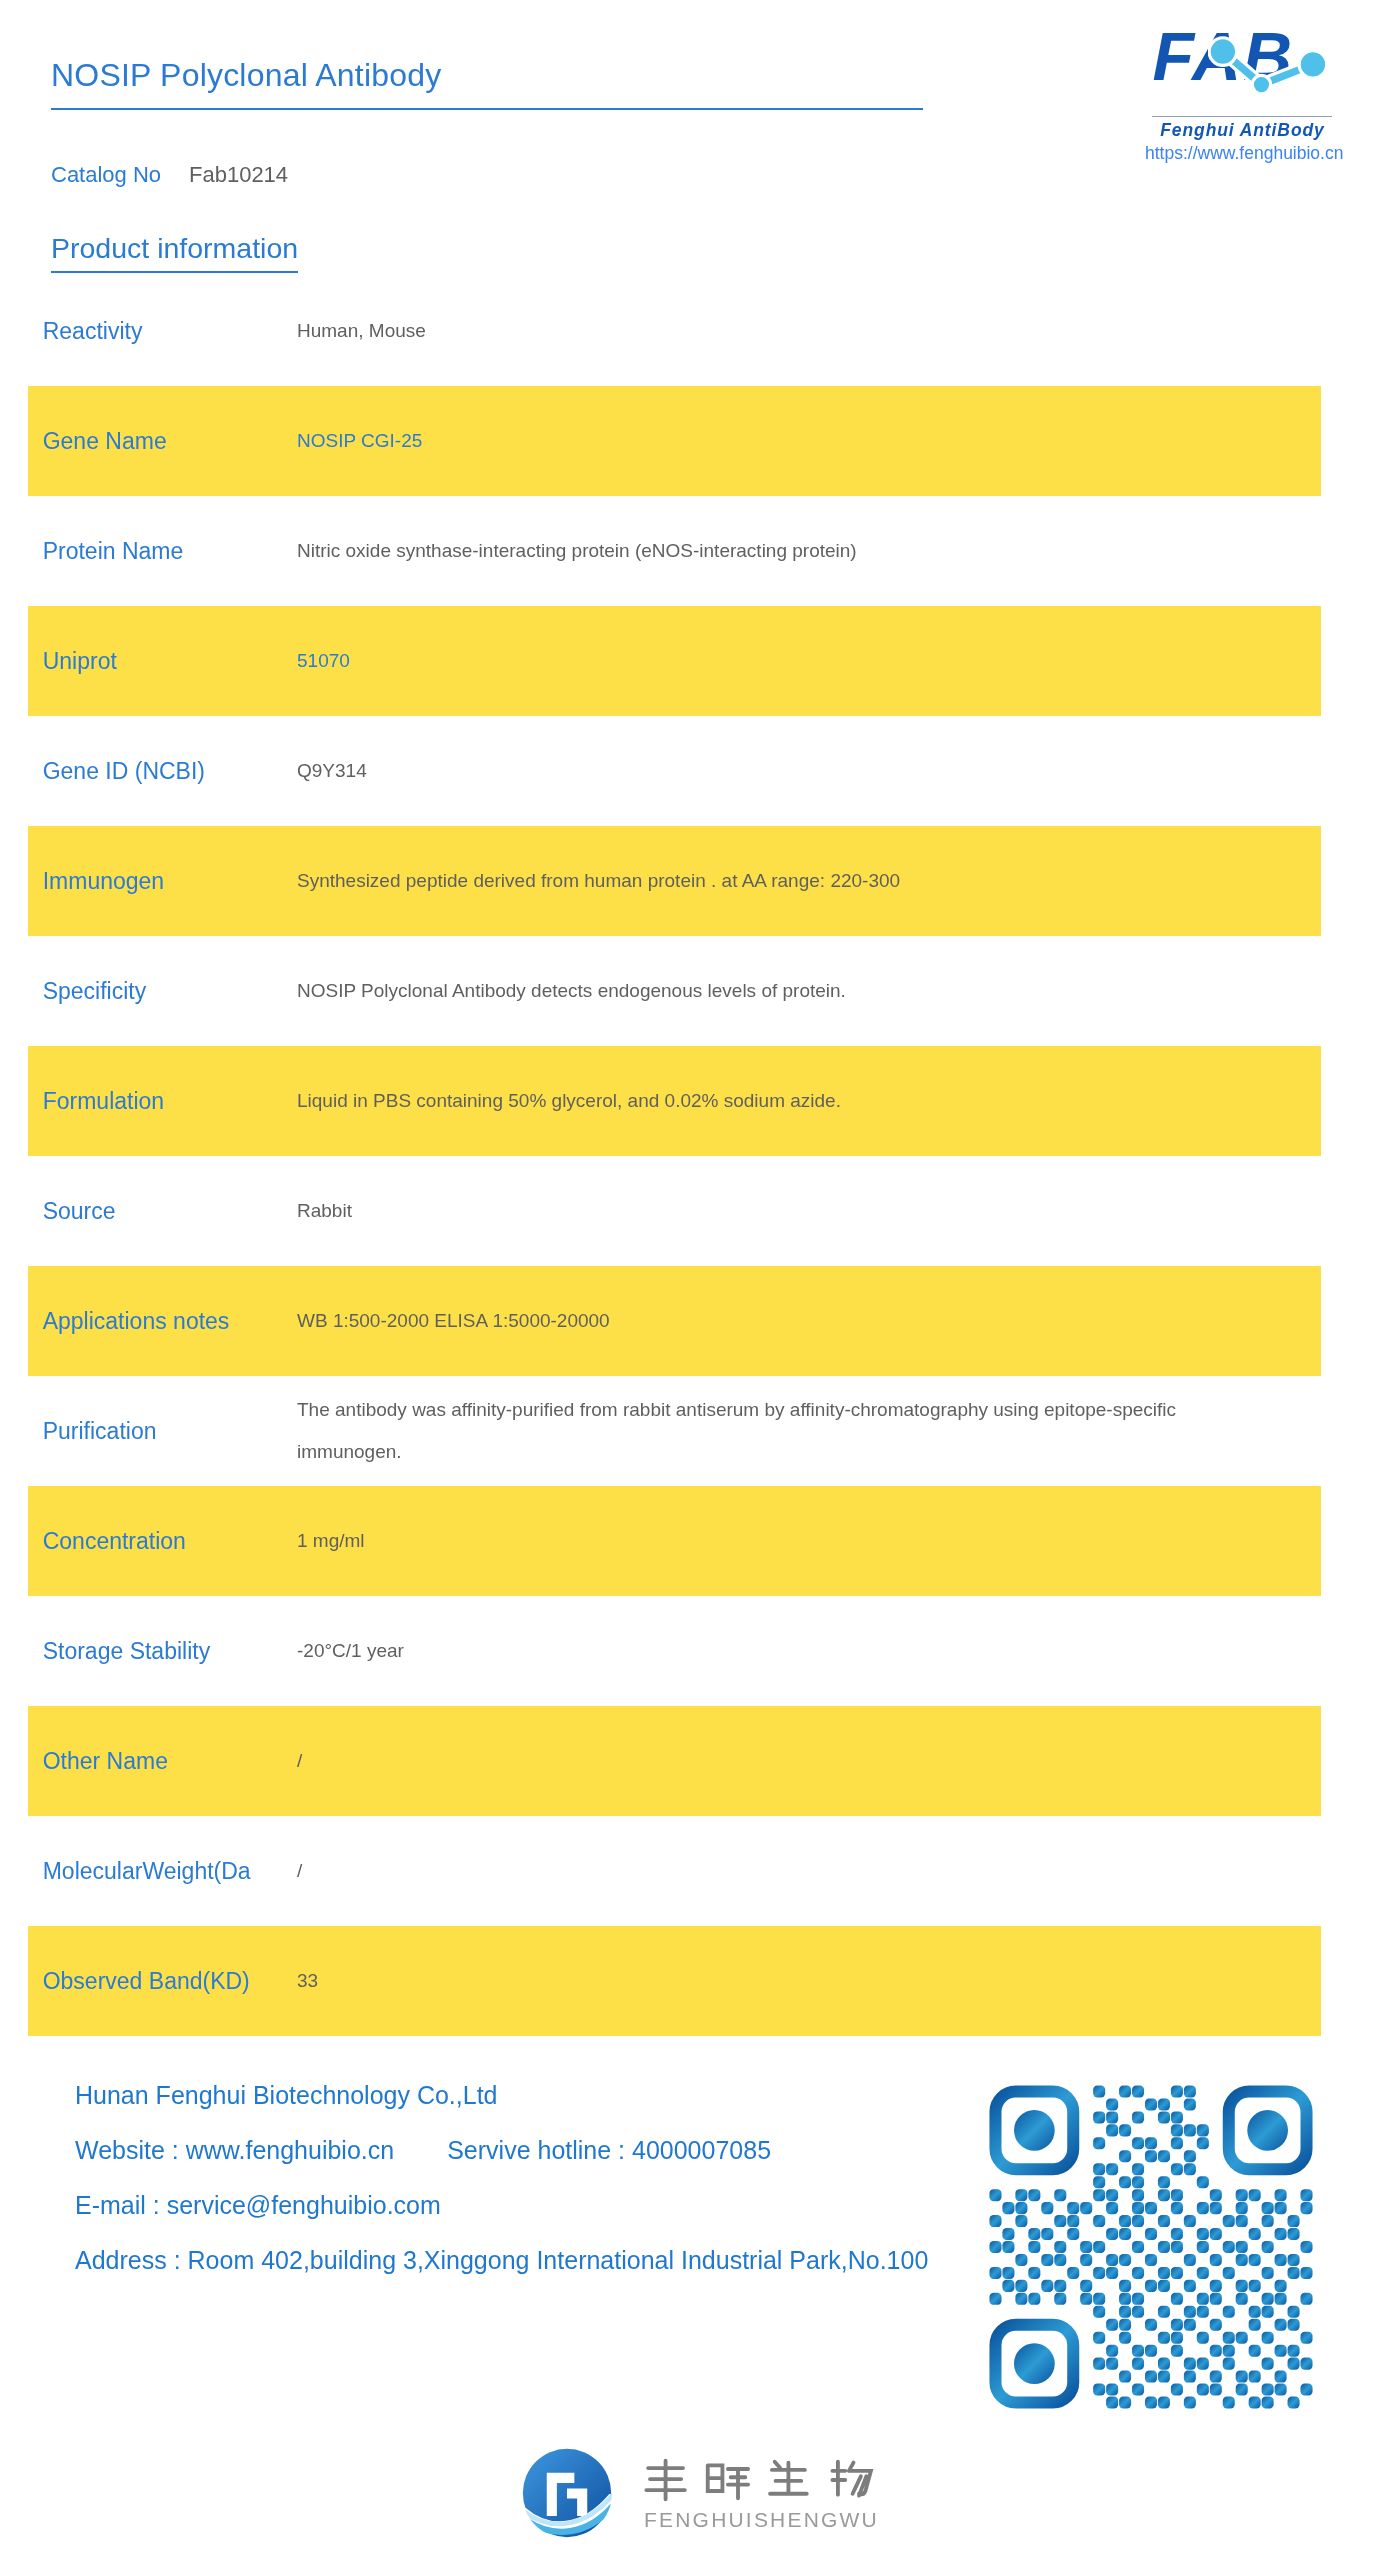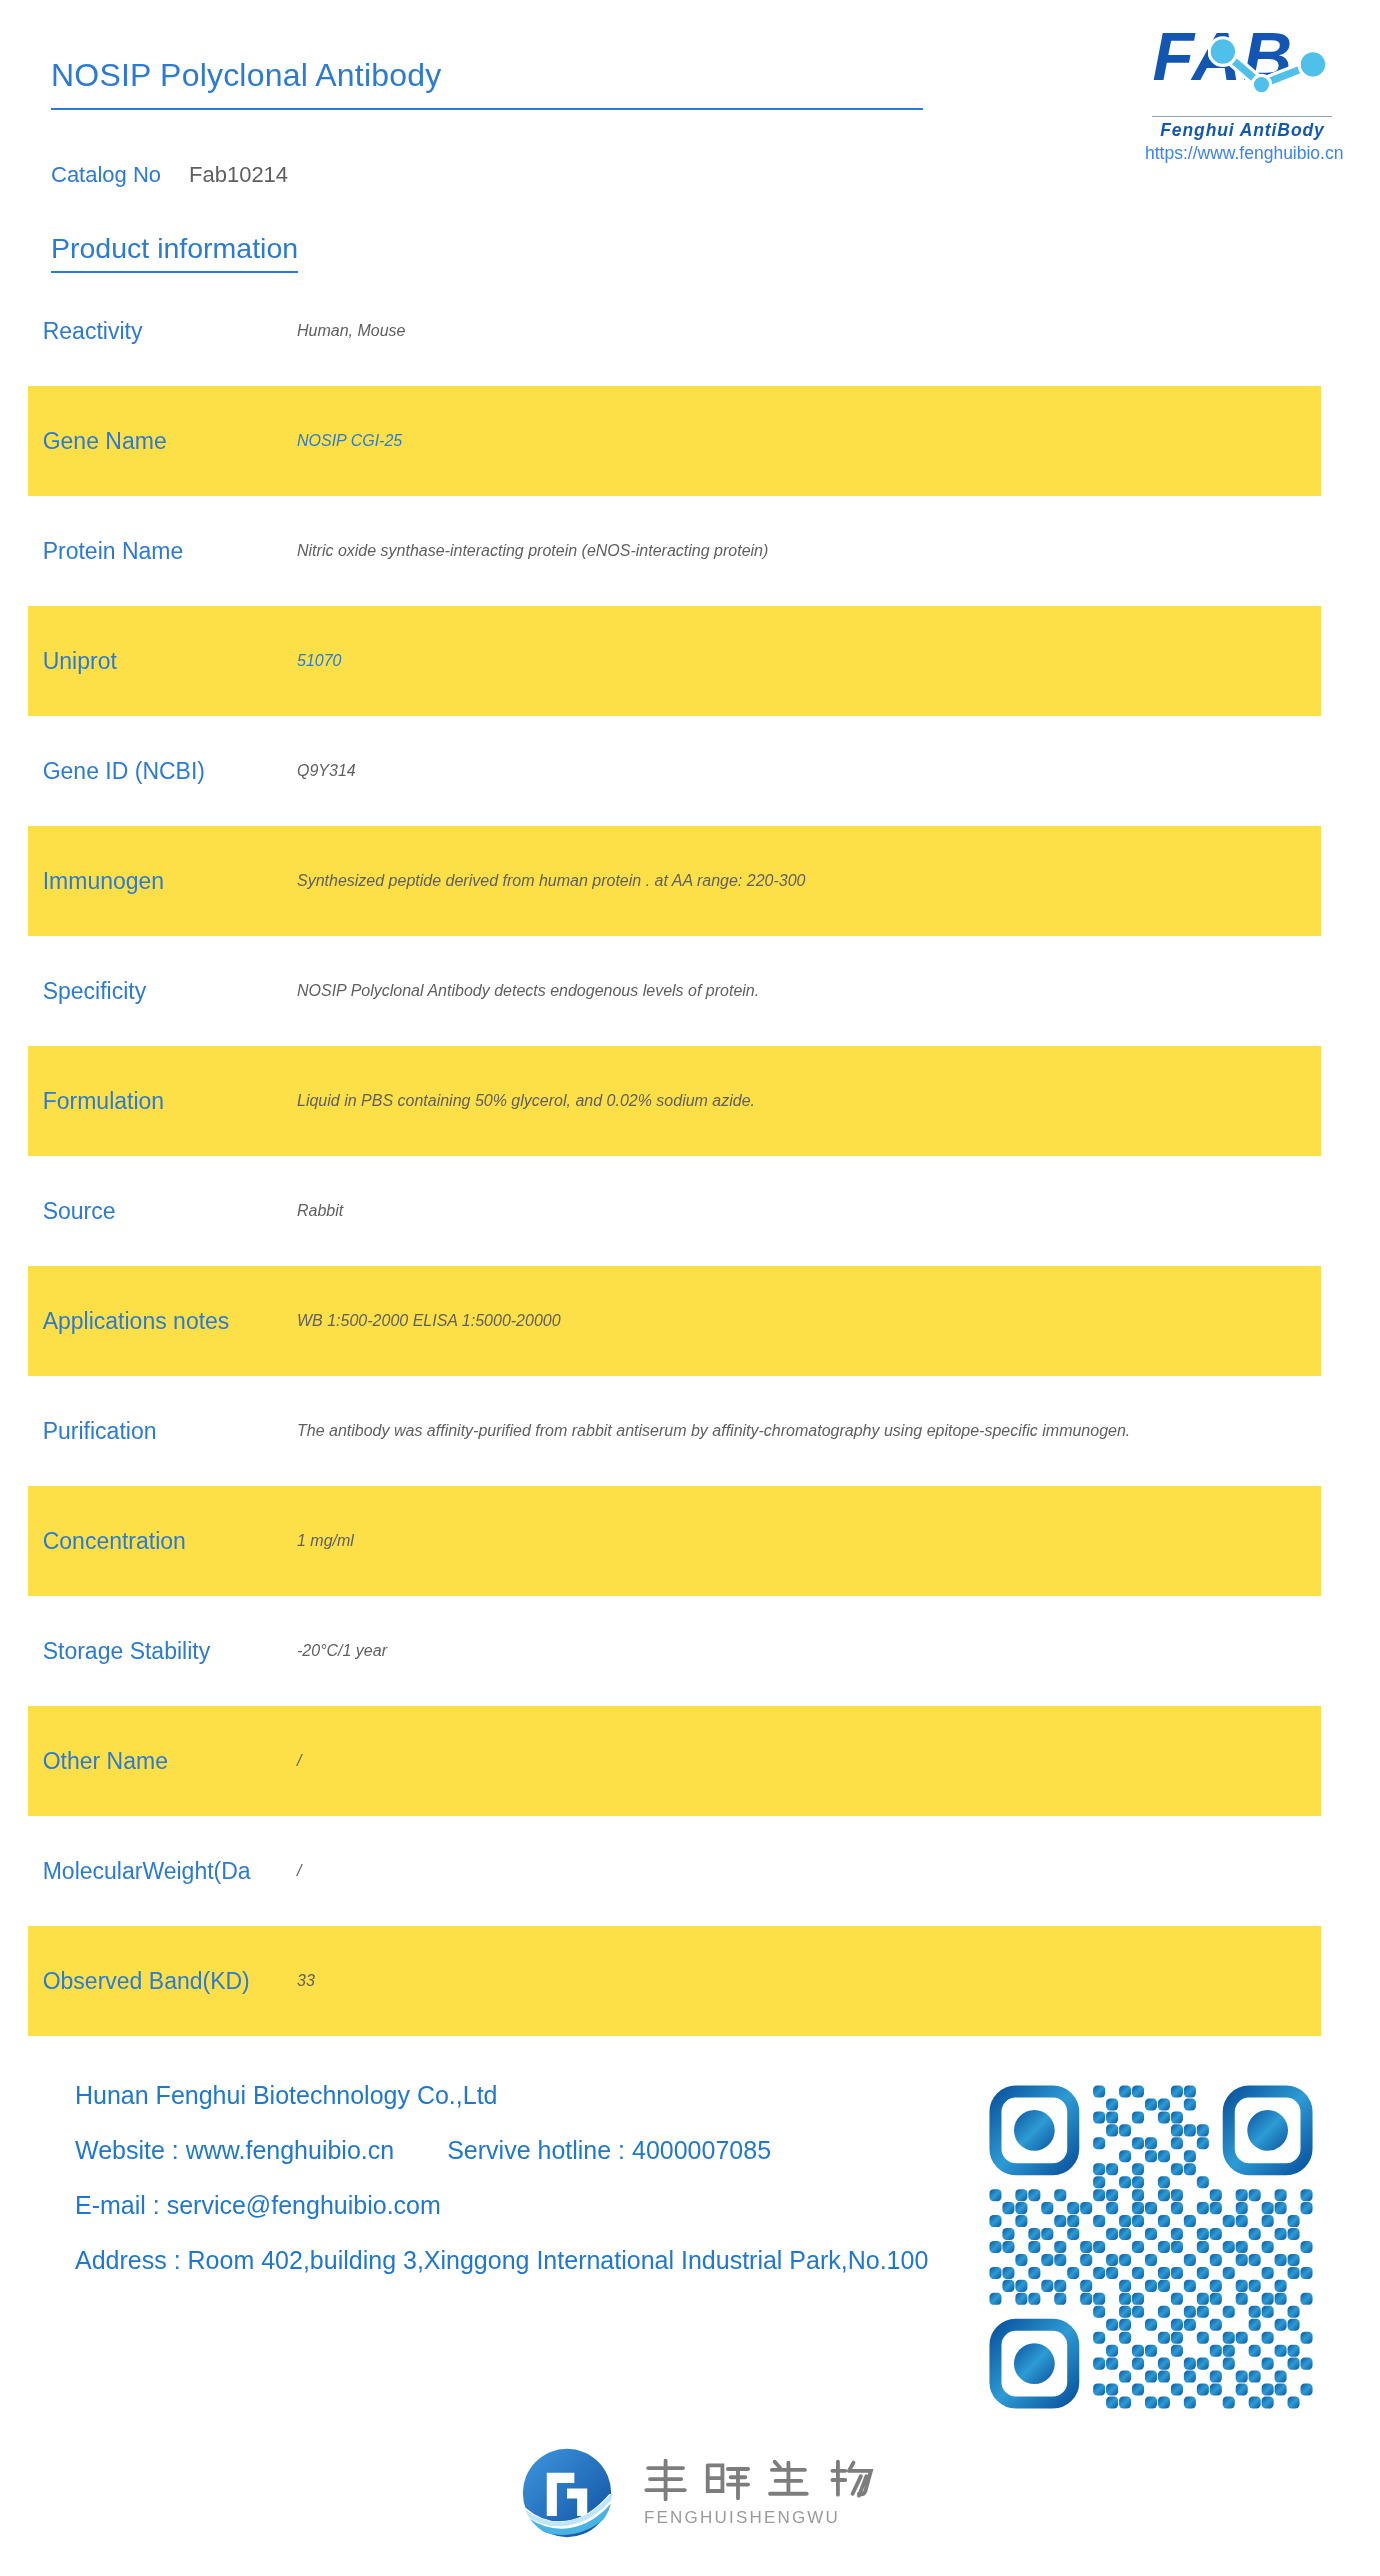--- a/index.html
+++ b/index.html
@@ -23,36 +23,36 @@
   .molecule { position:absolute; left:63px; top:13px; width:129px; height:68px; }
   .brand-rule { position:absolute; left:7.4px; top:94px; width:180px; height:0.9px; background:#8fa3b8; }
   .brand-sub { position:absolute; left:0; top:98px; width:195px; text-align:center; font-size:17.5px; font-weight:700; font-style:italic; letter-spacing:0.9px; color:#1357b5; }
   .brand-url { position:absolute; left:0; top:121px; width:195px; text-align:center; font-size:17.5px; color:#3b82f6; }
 
   
   .table { position:absolute; left:28px; top:276px; width:1293px; }
   .row { display:flex; align-items:center; height:110px; background:#fff; }
   .row.alt { background:#fde047; }
   .cell.label { width:269px; padding-left:14.7px; flex:0 0 269px; color:#2b7ad4; font-size:23px; }
-  .cell.value { flex:1; color:#5f5f5f; font-size:16px; line-height:2.2; max-width:989px; padding-right:18.4px;font-style:italic; }
+  .cell.value { flex:1; color:#5f5f5f; font-size:19px; line-height:2.2; max-width:989px; padding-right:18.4px; }
   .cell.value.link { color:#2b7ad4; }
 
   
   .footer { position:absolute; left:75px; top:2068px; color:#1f78cf; font-size:25px; }
   .f-line { height:55px; line-height:55px; white-space:nowrap; }
   .f-line .gap { display:inline-block; width:53px; }
   .f-line.indent { margin-left:110px; }
 
   .qr-wrap { position:absolute; left:989px; top:2085px; width:324px; height:324px; }
   .qr-wrap svg { width:100%; height:100%; }
 
   
   .globe { position:absolute; left:521px; top:2447px; width:92px; height:92px; }
   .cn-logo { position:absolute; left:644px; top:2458px; width:232px; height:44px; }
-  .en-logo { position:absolute; left:644px; top:2508px; font-size:17px; letter-spacing:2.2px; color:#9a9a9a; }
+  .en-logo { position:absolute; left:644px; top:2508px; font-size:21px; letter-spacing:2.2px; color:#9a9a9a; }
 </style>
 </head>
 <body>
 
 <div class="page">
 
   <div class="doc-title">NOSIP Polyclonal Antibody</div>
   <div class="title-rule"></div>
 
   <div class="brand">

